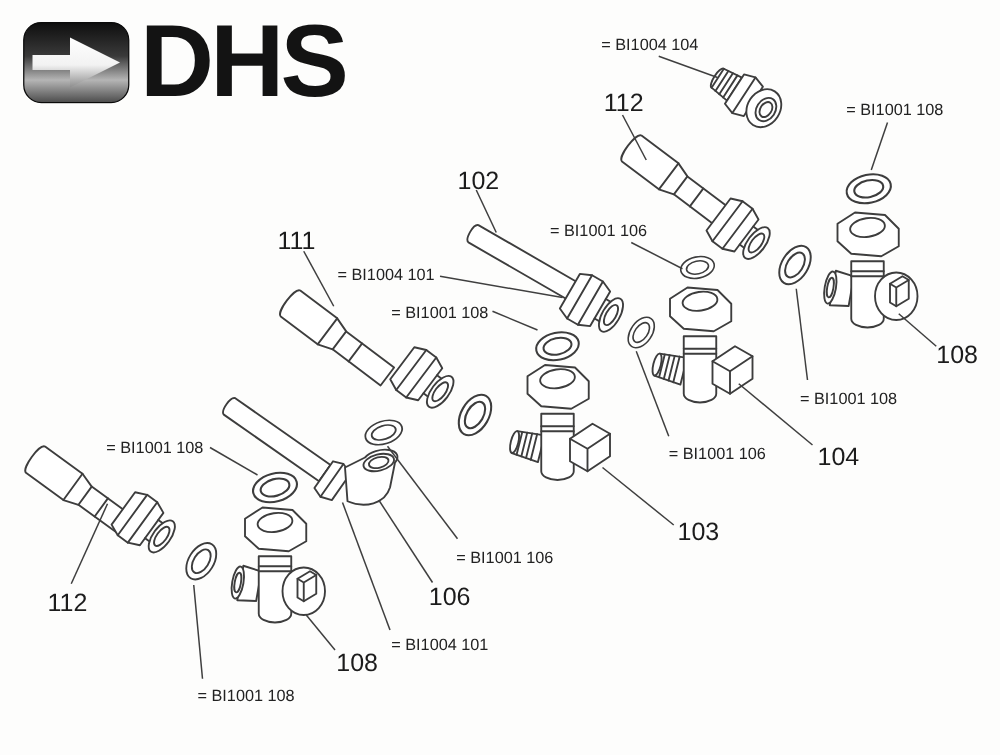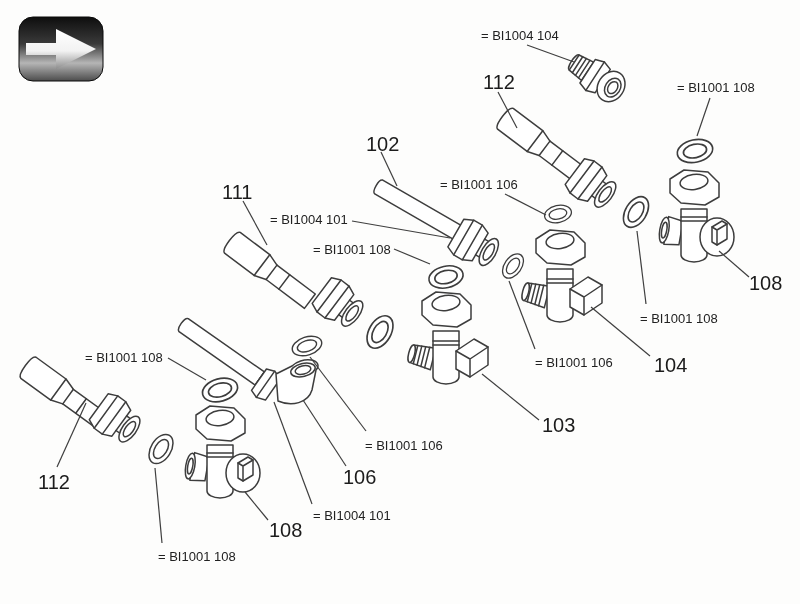--- a/index.html
+++ b/index.html
@@ -43,20 +43,21 @@
         </linearGradient>
         <linearGradient id="arrowGrad" x1="0" y1="0" x2="0" y2="1">
           <stop offset="0" stop-color="#ffffff"></stop>
           <stop offset="0.55" stop-color="#f2f2f2"></stop>
           <stop offset="1" stop-color="#8d8d8d"></stop>
         </linearGradient>
       </defs>
       <rect x="1" y="1" width="84" height="64" rx="14" fill="url(#boxGrad)" stroke="#0a0a0a" stroke-width="1"></rect>
       <polygon points="8,27 38,27 38,13 78,33 38,53 38,39 8,39" fill="url(#arrowGrad)"></polygon>
     </svg>
+    <span class="logo-text">DHS</span>
   </div>
 
   <svg class="diagram" width="800" height="604" viewBox="0 0 800 604">
     <defs>
       <g id="ring">
         <ellipse rx="16" ry="10"></ellipse>
         <ellipse rx="10.5" ry="6"></ellipse>
       </g>
       <g id="pipe-wide">
         <path d="M3,-13 C-2,-12 -2,12 3,13 L40,13 L52,9 L100,9 L100,-9 L52,-9 L40,-13 Z"></path>

